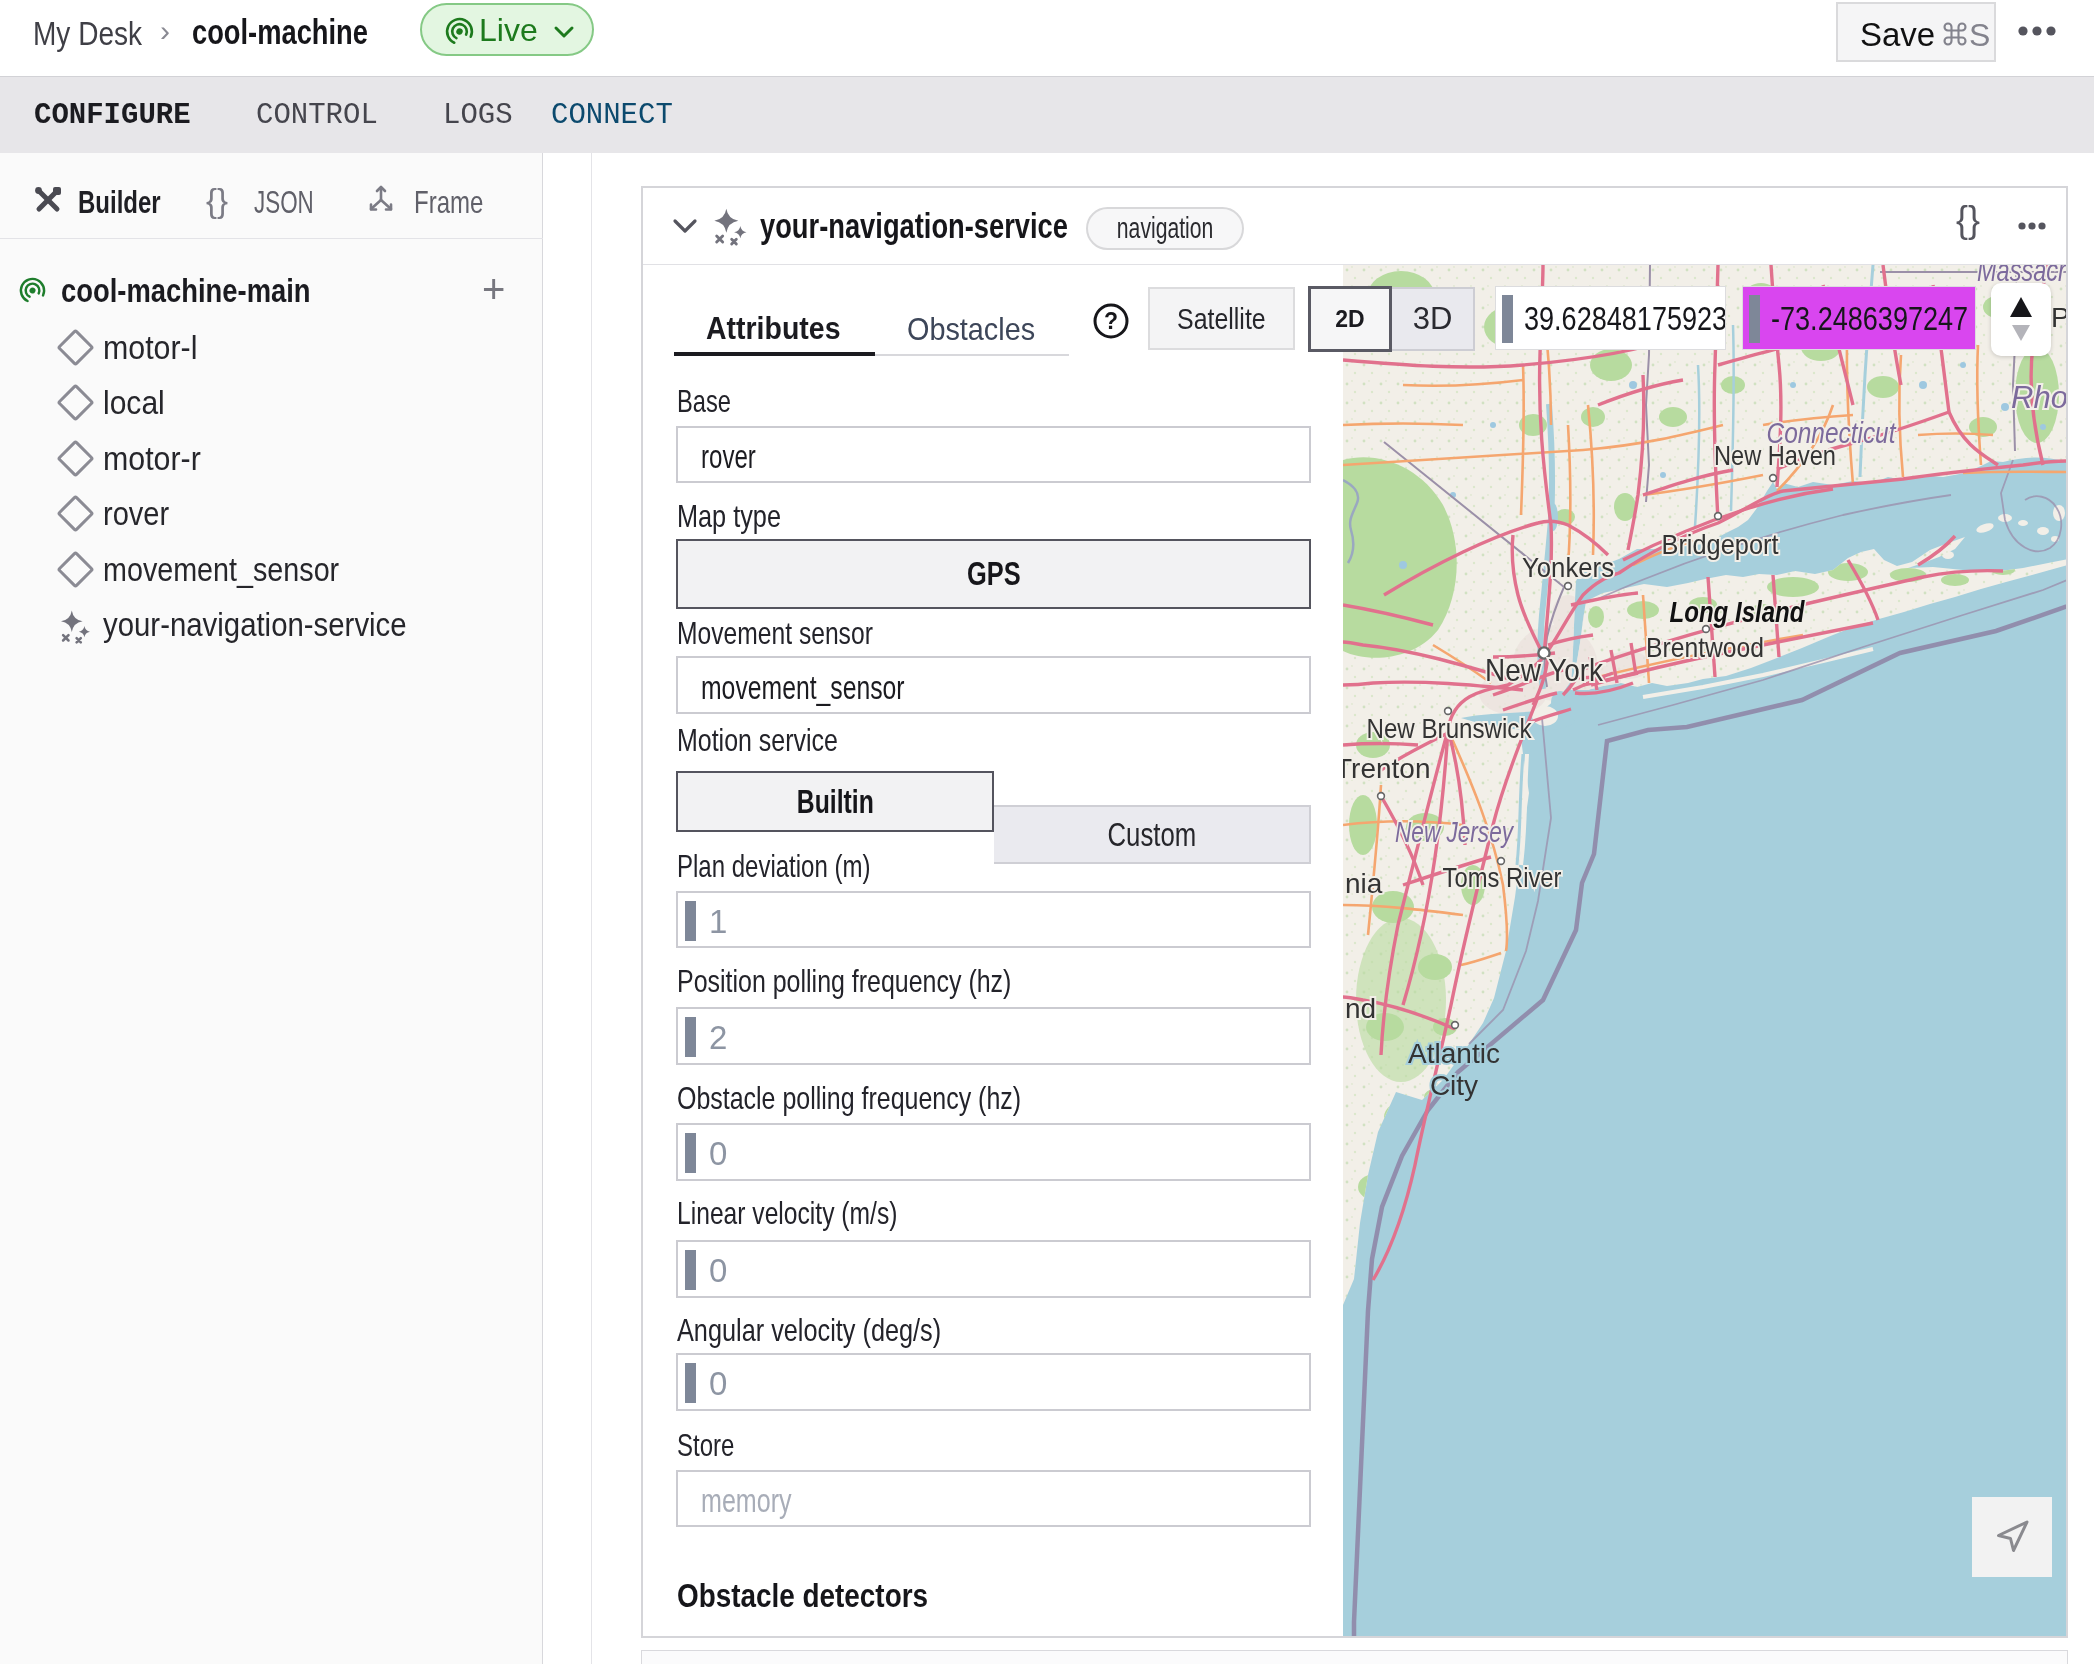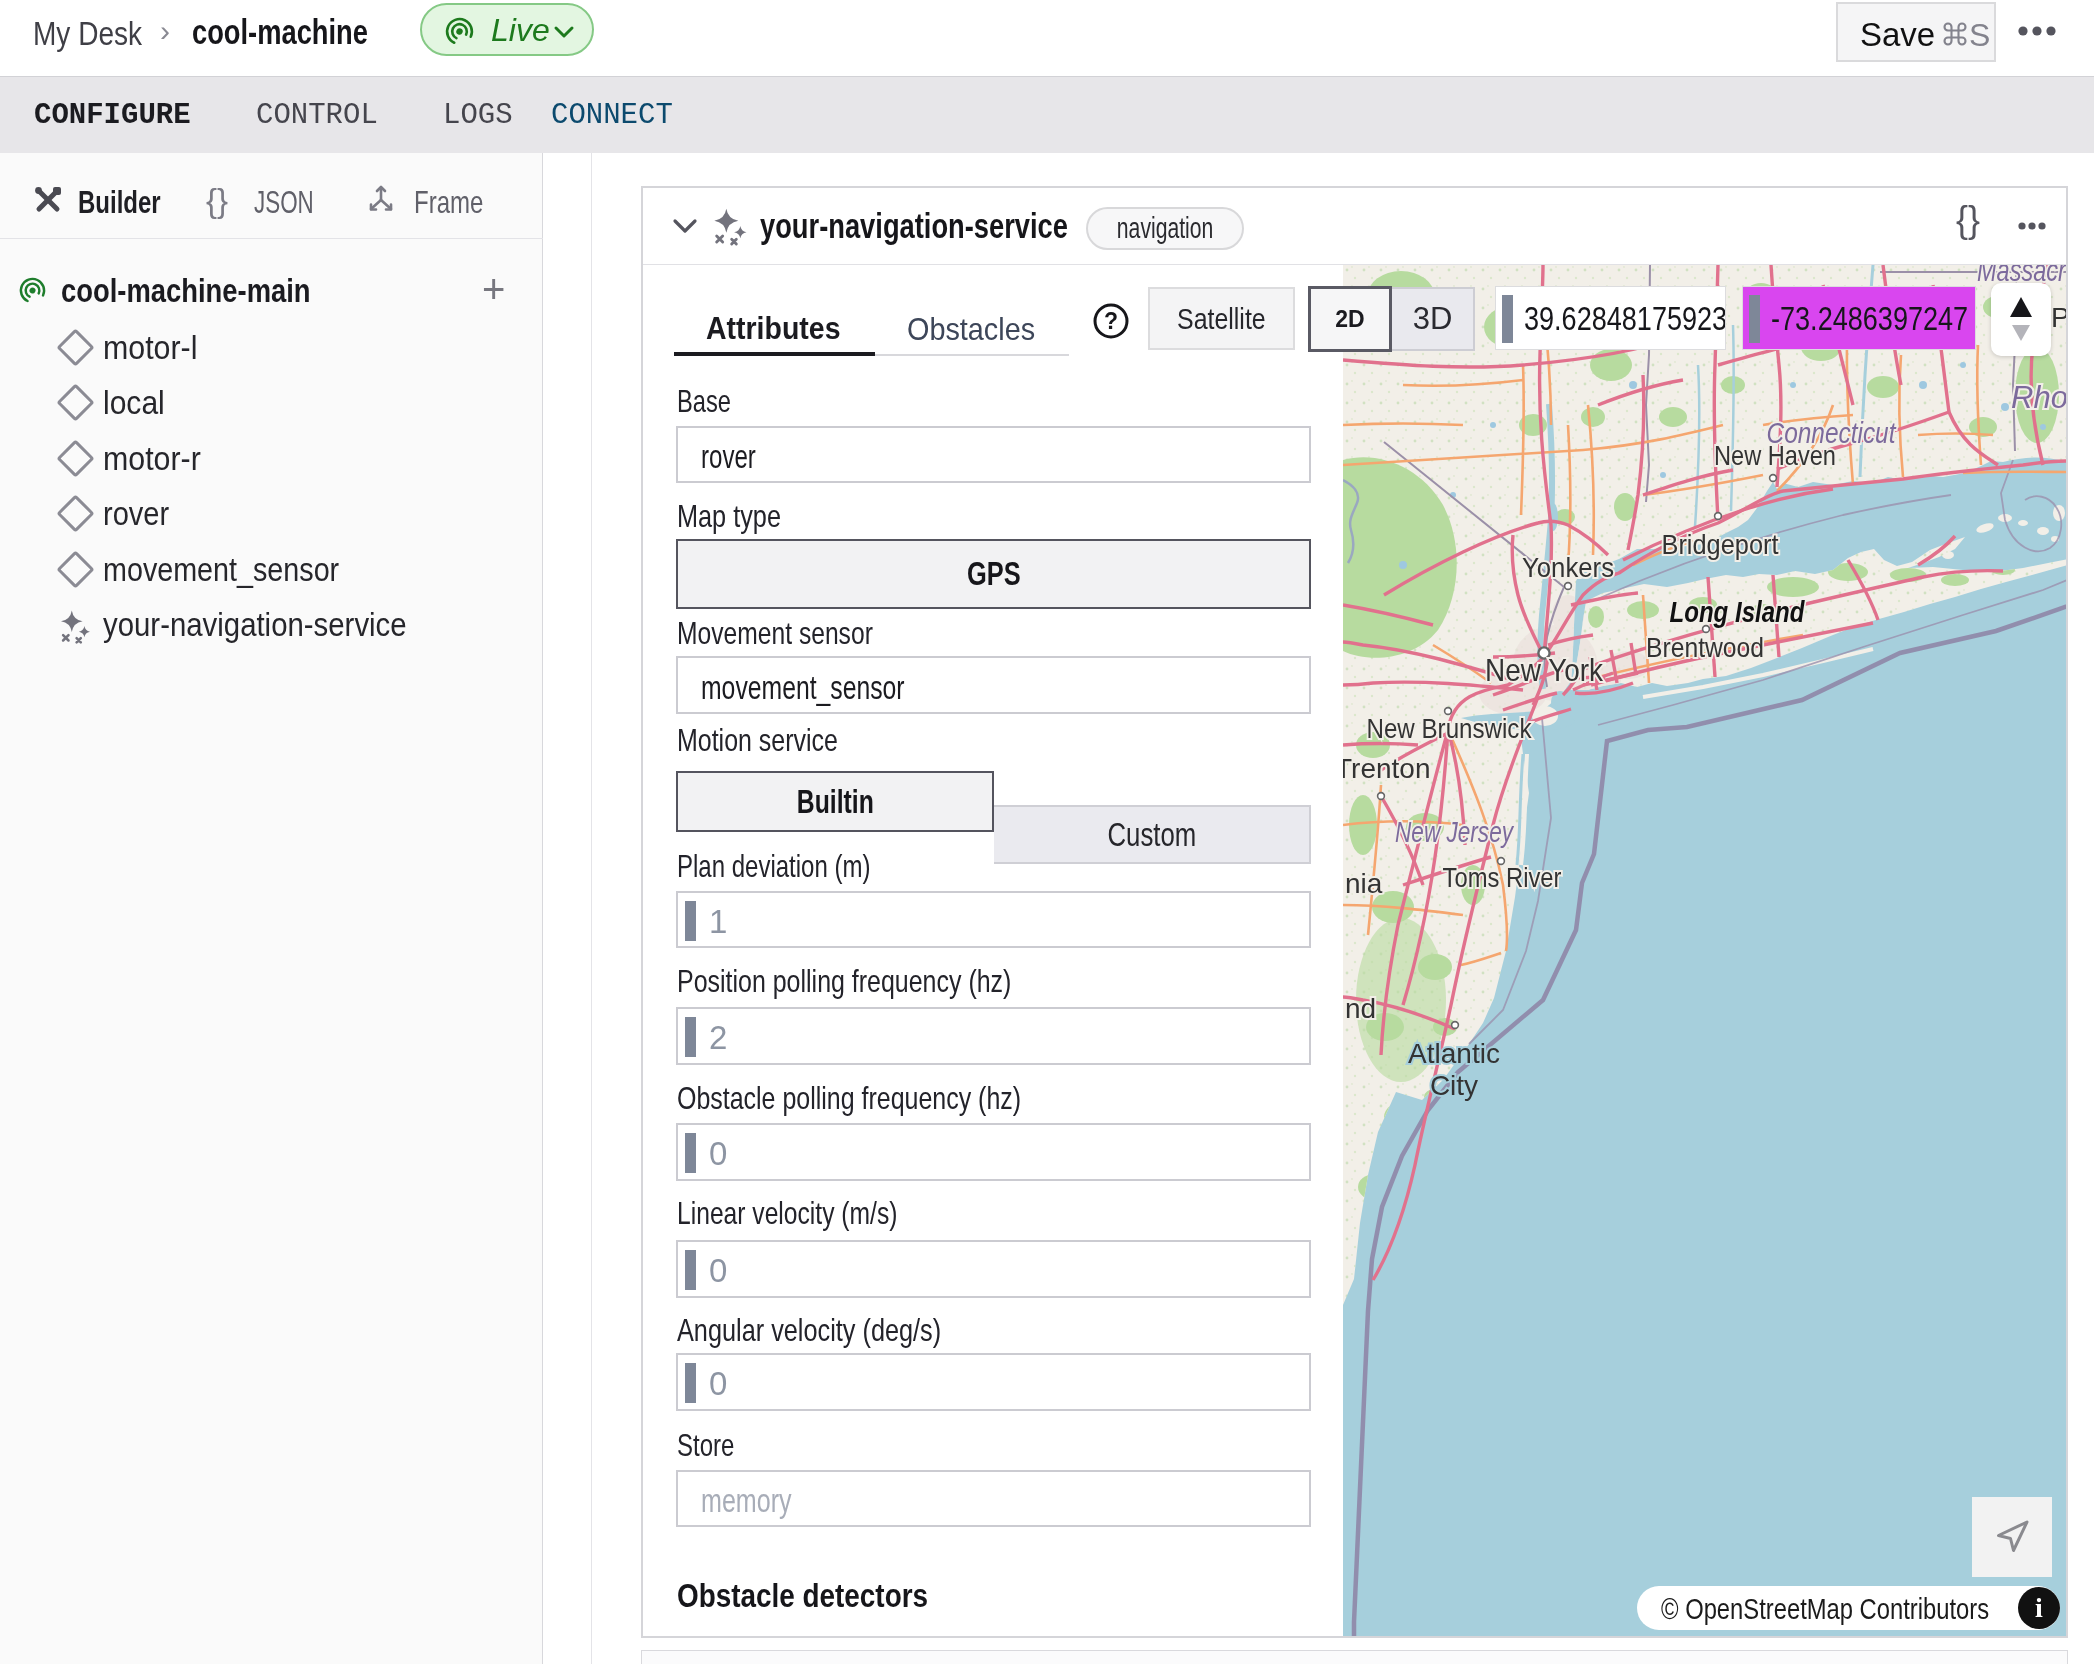--- a/index.html
+++ b/index.html
@@ -17,21 +17,21 @@
     <div class="abs" style="left:192px;top:12px;font-size:35px;font-weight:700;color:#16161a;transform:scaleX(.78);transform-origin:0 50%;white-space:nowrap;">cool-machine</div>
 
     <div class="abs" style="left:420px;top:3px;width:174px;height:53px;background:#e3f6e1;border:2px solid #85c985;border-radius:27px;">
       <svg class="abs" style="left:22px;top:11px;" width="31" height="31" viewBox="0 0 31 31">
         <g transform="rotate(115 15.5 15.5)">
         <circle cx="15.5" cy="15.5" r="3.2" fill="#1d7a1d"></circle>
         <path d="M15.5 8.2 a7.3 7.3 0 1 0 7.3 7.3" fill="none" stroke="#1d7a1d" stroke-width="2.6" stroke-linecap="round"></path>
         <path d="M15.5 3.1 a12.4 12.4 0 1 0 12.4 12.4" fill="none" stroke="#1d7a1d" stroke-width="2.6" stroke-linecap="round"></path>
         </g>
       </svg>
-      <div class="abs" style="left:69px;top:7px;font-size:32px;color:#1d7a1d;font-style:italic;">Live</div>
+      <div class="abs" style="left:57px;top:7px;font-size:32px;color:#1d7a1d;">Live</div>
       <svg class="abs" style="left:130px;top:20px;" width="24" height="15" viewBox="0 0 24 15">
           <path d="M4 3 l8 8 8-8" fill="none" stroke="#1d7a1d" stroke-width="3" stroke-linecap="round" stroke-linejoin="round"></path>
         </svg>
     </div>
 
     <div class="abs" style="left:1836px;top:2px;width:160px;height:60px;background:#f5f5f6;border:2px solid #dadadc;">
       <div class="abs" style="left:22px;top:12px;font-size:33px;color:#111;">Save</div>
       <svg class="abs" style="left:103px;top:16px;" width="28" height="28" viewBox="0 0 24 24">
           <path d="M15 6v12a3 3 0 1 0 3-3H6a3 3 0 1 0 3 3V6a3 3 0 1 0-3 3h12a3 3 0 1 0-3-3" fill="none" stroke="#83838d" stroke-width="1.8"></path>
         </svg>
@@ -404,24 +404,20 @@
       </g>
       <text x="394" y="357" font-family="Liberation Sans" font-style="italic" font-weight="700" font-size="30" fill="#111" text-anchor="middle" paint-order="stroke" stroke="#f2efe8" stroke-width="4" textLength="135" lengthAdjust="spacingAndGlyphs">Long Island</text>
     </svg>
 
     <div class="abs" style="left:629px;top:1232px;width:80px;height:80px;background:#f2f2f2;">
       <svg class="abs" style="left:22px;top:22px;" width="36" height="36" viewBox="0 0 24 24">
         <path d="M3 11 L22 2 L13 21 L11 13 Z" fill="none" stroke="#8a8a8f" stroke-width="2" stroke-linejoin="round"></path>
       </svg>
     </div>
 
-    <div class="abs" style="left:294px;top:1321px;width:423px;height:44px;background:#fff;border-radius:22px;">
-      <div class="abs" style="left:24px;top:7px;font-size:29px;color:#1b1b1b;transform:scaleX(.82);transform-origin:0 50%;white-space:nowrap;">© OpenStreetMap Contributors</div>
-      <div class="abs" style="left:381px;top:1px;width:42px;height:42px;background:#111;border-radius:50%;color:#fff;text-align:center;font-size:28px;font-weight:700;line-height:42px;font-family:'Liberation Serif',serif;">i</div>
-    </div>
     </div>
 
     <div class="abs" style="left:63px;top:122px;font-size:32px;font-weight:700;color:#1b1b20;transform:scaleX(.89);transform-origin:0 50%;white-space:nowrap;">Attributes</div>
     <div class="abs" style="left:264px;top:123px;font-size:32px;color:#3d4659;transform:scaleX(.90);transform-origin:0 50%;white-space:nowrap;">Obstacles</div>
     <div class="abs" style="left:31px;top:164px;width:201px;height:4px;background:#1b1b20;"></div>
     <div class="abs" style="left:232px;top:166px;width:194px;height:2px;background:#d8d8dc;"></div>
 
     <svg class="abs" style="left:449px;top:114px;" width="38" height="38" viewBox="0 0 38 38">
       <circle cx="19" cy="19" r="16" fill="none" stroke="#16161a" stroke-width="3"></circle>
       <text x="19" y="27" text-anchor="middle" font-size="23" font-weight="700" fill="#16161a" font-family="Liberation Sans">?</text>

